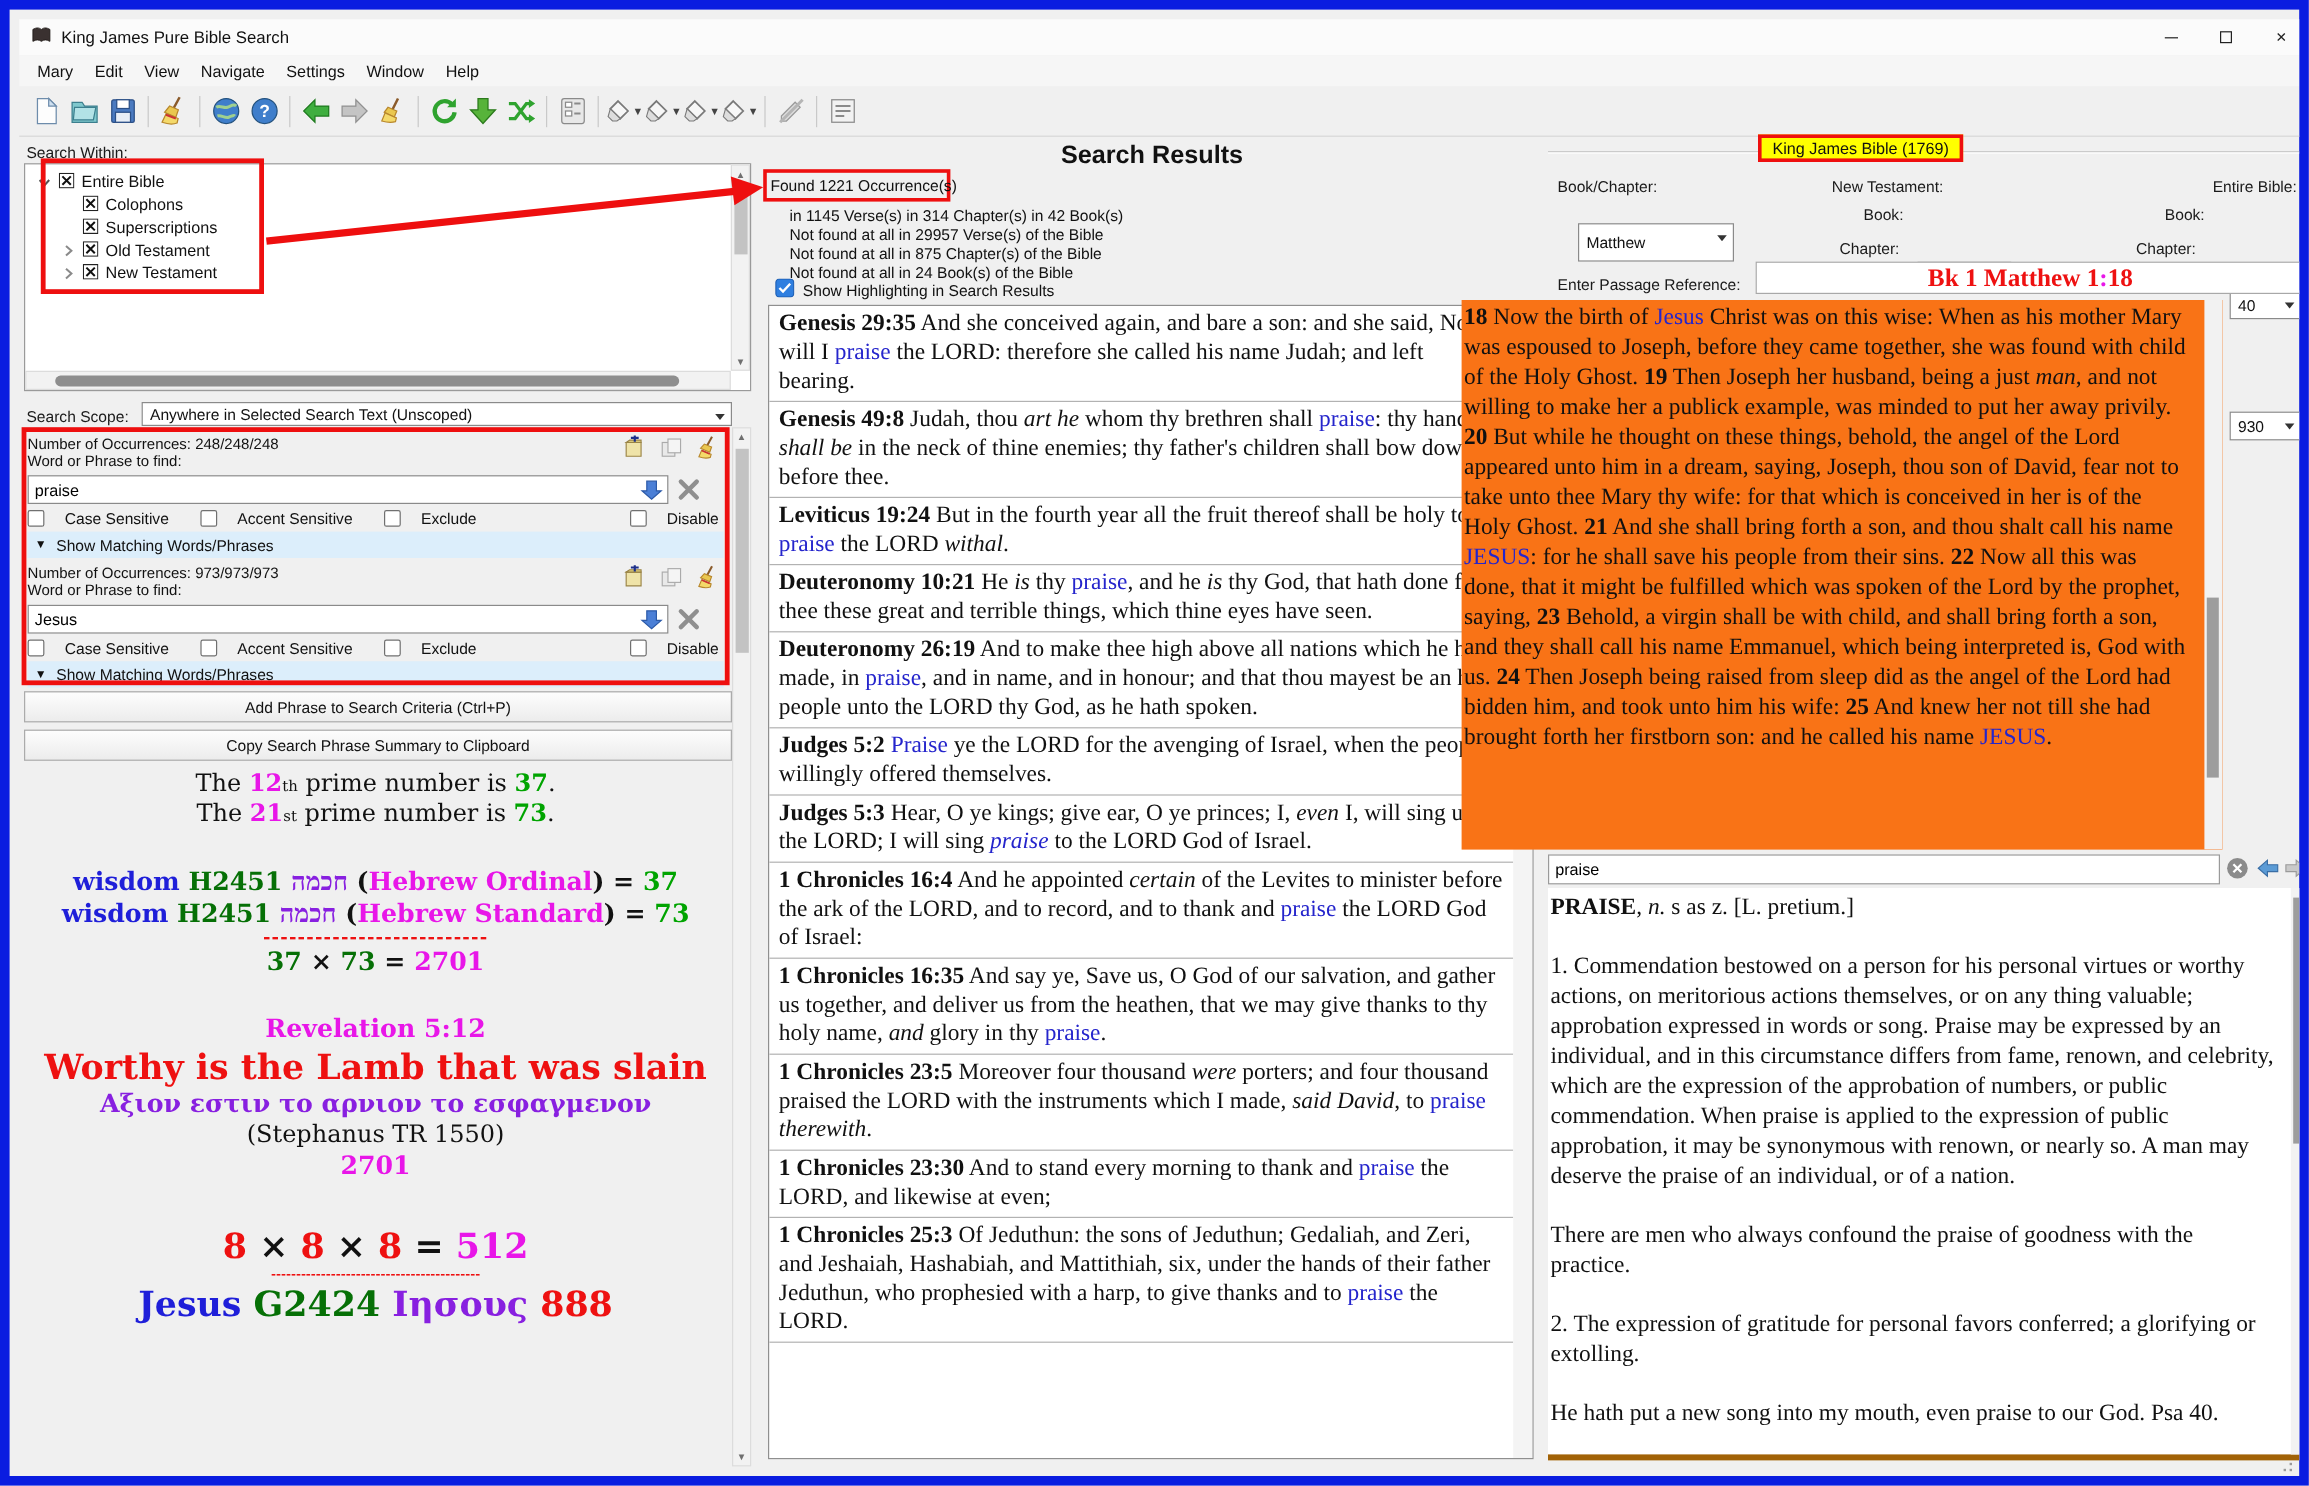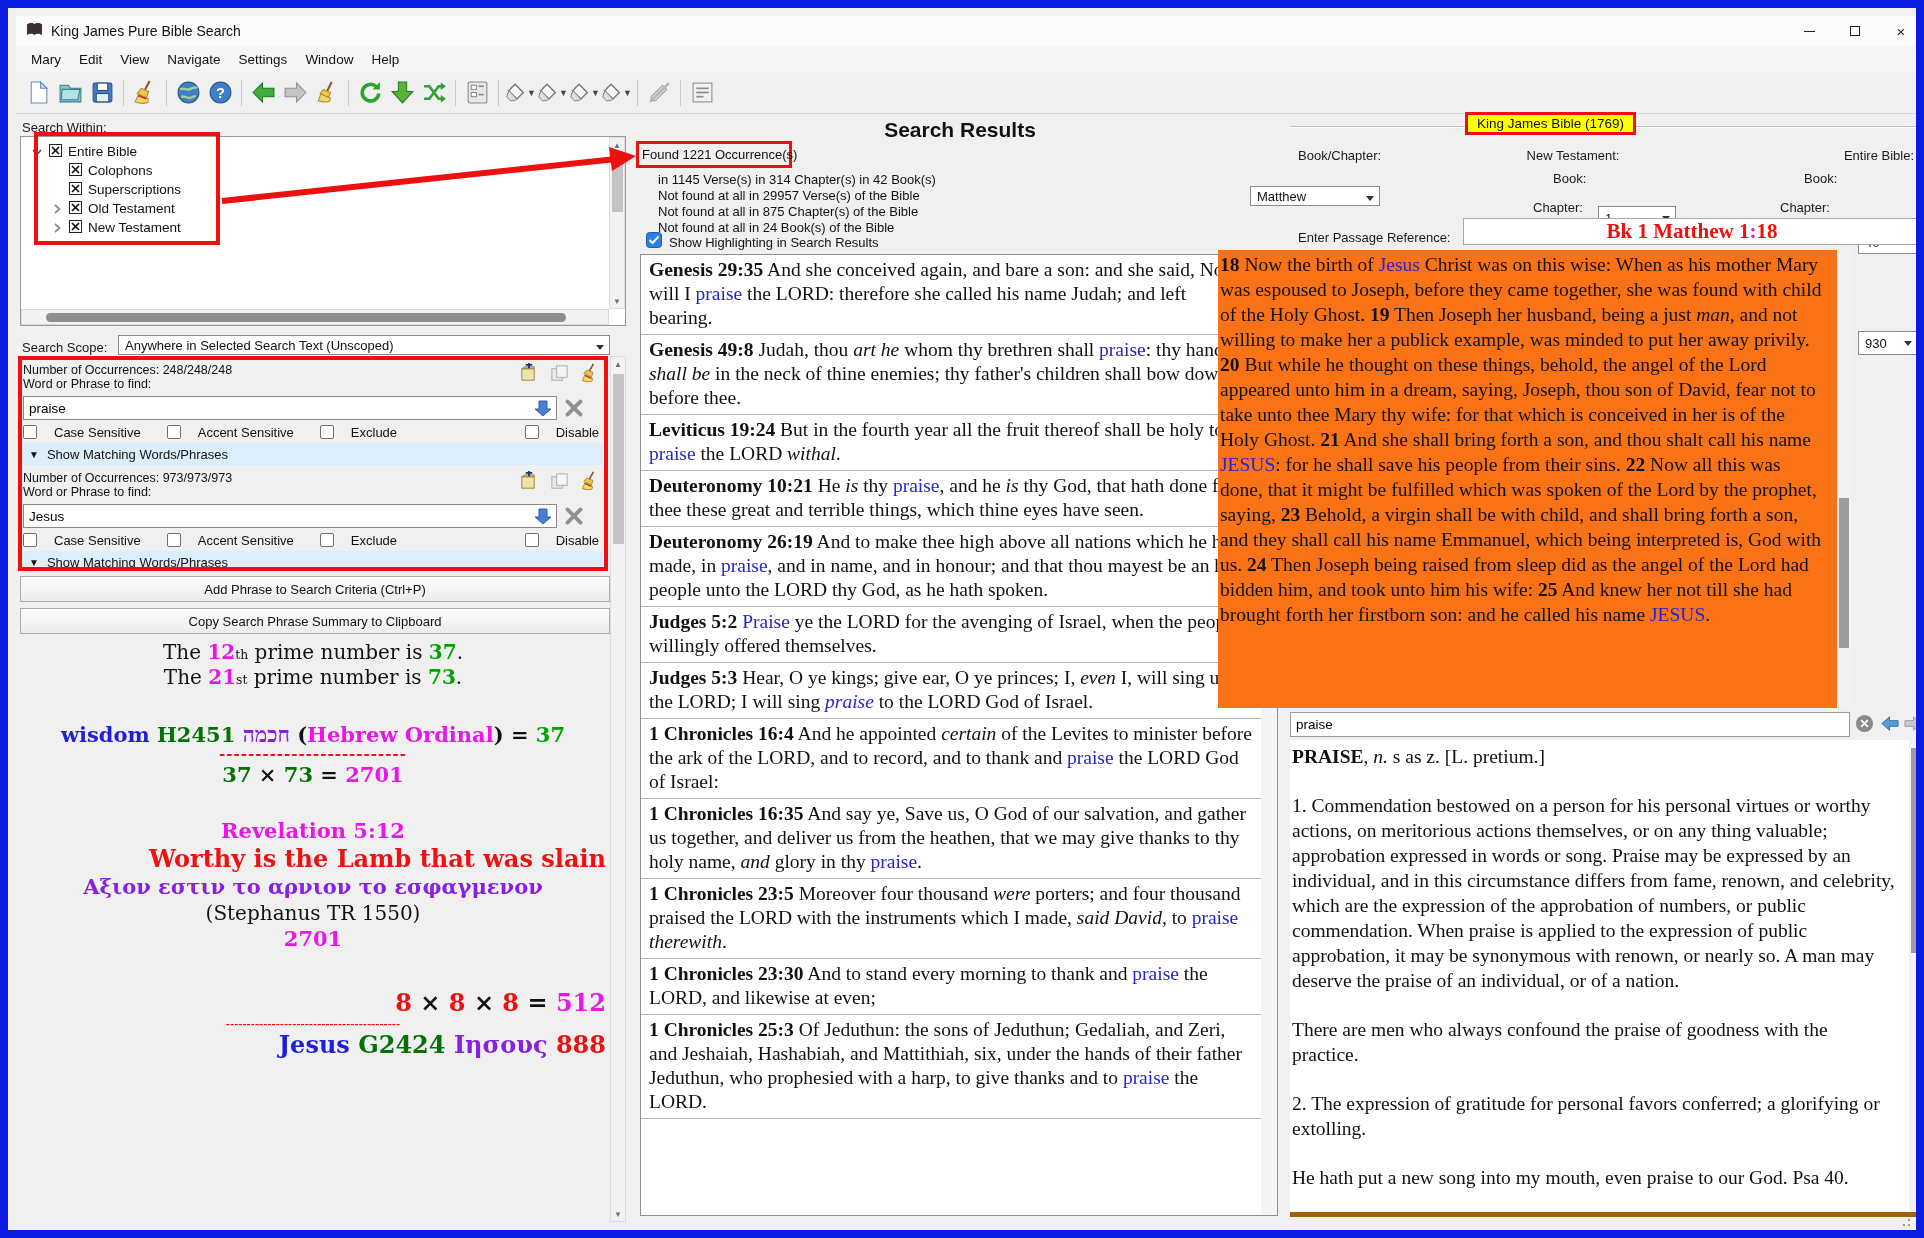--- a/index.html
+++ b/index.html
@@ -67,21 +67,21 @@
   .pp-matching .tri { font-size:10px; color:#111; }
   .panel-btn { left:12px; width:590px; height:26px; background:linear-gradient(#fdfdfd,#ececec);
                border:1px solid #ababab; font-size:13px; display:flex; align-items:center; justify-content:center; }
 
   
   #notes { left:12px; top:632px; width:586px; height:580px; text-align:center;
            font-family:"DejaVu Serif", serif; color:#111; }
   .nl { line-height:1.25; }
   .s20 { font-size:20px; }
   .s22 { font-size:21px; font-weight:bold; }
-  .s24 { font-size:24px; font-weight:bold;text-align:right; }
+  .s24 { font-size:29px; font-weight:bold; }
   .dash1 { font-size:15px; font-weight:bold; letter-spacing:1px; line-height:0.9; }
   .dash2 { font-size:10px; font-weight:bold; line-height:1.2; }
   .sg-n { color:#111; }
   .sg-sm { color:#111; font-size:0.62em; font-weight:normal; }
   .sg-mag { color:#e816e8; font-weight:bold; }
   .sg-grn { color:#00a400; font-weight:bold; }
   .sg-dgrn { color:#067006; font-weight:bold; }
   .sg-blu { color:#1f1fd9; font-weight:bold; }
   .sg-pur { color:#8820e0; font-weight:bold; }
   .sg-red { color:#ee1111; font-weight:bold; }
@@ -491,20 +491,21 @@
 </div>
 <div class="abs panel-btn" style="top:600px;">
   <span>Copy Search Phrase Summary to Clipboard</span>
 </div>
 
 <div id="notes" class="abs">
     <div class="nl s20"><span class="sg-n">The </span><span class="sg-mag">12</span><span class="sg-sm">th</span><span class="sg-n"> prime number is </span><span class="sg-grn">37</span><span class="sg-n">.</span></div>
     <div class="nl s20"><span class="sg-n">The </span><span class="sg-mag">21</span><span class="sg-sm">st</span><span class="sg-n"> prime number is </span><span class="sg-grn">73</span><span class="sg-n">.</span></div>
     <div style="height: 32px;"></div>
     <div class="nl s22"><span class="sg-blu">wisdom</span><span class="sg-dgrn"> H2451 </span><span class="sg-pur">חכמה</span><span class="sg-n"> (</span><span class="sg-mag">Hebrew Ordinal</span><span class="sg-n">) = </span><span class="sg-grn">37</span></div>
+    <div class="nl s22"><span class="sg-blu">wisdom</span><span class="sg-dgrn"> H2451 </span><span class="sg-pur">חכמה</span><span class="sg-n"> (</span><span class="sg-mag">Hebrew Standard</span><span class="sg-n">) = </span><span class="sg-grn">73</span></div>
     <div class="nl dash1"><span class="sg-dred">--------------------------</span></div>
     <div class="nl s22"><span class="sg-dgrn">37</span><span class="sg-n"> × </span><span class="sg-dgrn">73</span><span class="sg-n"> = </span><span class="sg-mag">2701</span></div>
     <div style="height: 30px;"></div>
     <div class="nl s22"><span class="sg-mag">Revelation 5:12</span></div>
     <div class="nl s24"><span class="sg-red">Worthy is the Lamb that was slain</span></div>
     <div class="nl s22"><span class="sg-pur">Αξιον εστιν το αρνιον το εσφαγμενον</span></div>
     <div class="nl s20"><span class="sg-n">(Stephanus TR 1550)</span></div>
     <div class="nl s22"><span class="sg-mag">2701</span></div>
     <div style="height: 36px;"></div>
     <div class="nl s24"><span class="sg-red">8</span><span class="sg-n"> × </span><span class="sg-red">8</span><span class="sg-n"> × </span><span class="sg-red">8</span><span class="sg-n"> = </span><span class="sg-mag">512</span></div>
@@ -555,21 +556,21 @@
   </div>
 </div>
 
 <div id="groove" class="abs"></div>
 <div id="kjb-label" class="abs">King James Bible (1769)</div>
 
 <div class="abs lbl" style="left:1290px; top:140px;">Book/Chapter:</div>
 <div class="abs lbl" style="left:1480px; top:140px; width:170px; text-align:center;">New Testament:</div>
 <div class="abs lbl" style="left:1780px; top:140px; width:126px; text-align:right;">Entire Bible:</div>
 
-<div class="abs combo" style="left:1242px; top:158px; width:130px; height:20px;">
+<div class="abs combo" style="left:1307px; top:158px; width:130px; height:32px;">
   <span>Matthew</span>
     <span class="dd-arrow"></span>
 </div>
 <div class="abs lbl" style="left:1545px; top:163px;">Book:</div>
 <div class="abs combo" style="left:1590px; top:158px; width:78px; height:24px;">
   <span>1</span>
     <span class="dd-arrow"></span>
 </div>
 <div class="abs lbl" style="left:1796px; top:163px;">Book:</div>
 <div class="abs combo" style="left:1850px; top:158px; width:60px; height:24px;">

